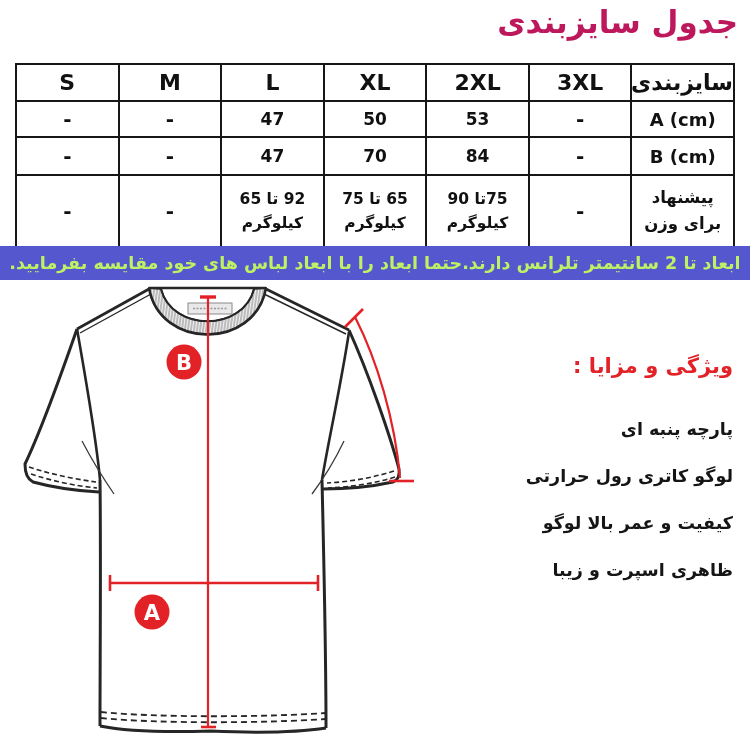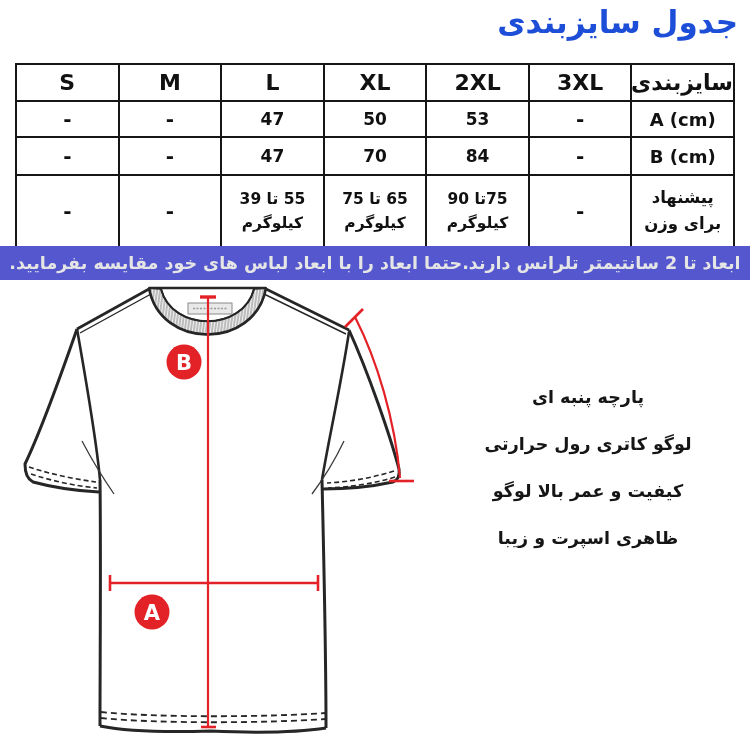--- a/index.html
+++ b/index.html
@@ -3,21 +3,21 @@
 <meta charset="utf-8">
 <style>
   html,body{margin:0;padding:0;}
   body{
     width:750px;height:750px;position:relative;background:#ffffff;
     font-family:"DejaVu Sans",sans-serif;color:#111;overflow:hidden;
   }
   
   .page-title{
     position:absolute;top:4px;right:12px;margin:0;
-    font-size:31px;font-weight:bold;color:#1d4ed8;direction:rtl;
+    font-size:31px;font-weight:bold;color:#be185d;direction:rtl;
   }
   
   table.size-table{
     position:absolute;left:15px;top:63px;width:720px;
     border-collapse:collapse;table-layout:fixed;direction:ltr;
   }
   table.size-table td{
     border:2px solid #161616;text-align:center;vertical-align:middle;
     padding:0;background:#fff;
   }
@@ -30,33 +30,33 @@
   td.num{font-size:17px;font-weight:bold;}
   td.dash{font-size:20px;font-weight:bold;}
   td.wt{direction:rtl;font-size:15.5px;font-weight:bold;white-space:pre-line;line-height:1.55;}
   td.wtlbl{direction:rtl;font-size:16.5px;font-weight:bold;white-space:pre-line;line-height:1.6;}
   
   .banner{
     position:absolute;left:0;top:246px;width:750px;height:34px;
     background:#5457ce;display:flex;align-items:center;justify-content:center;
   }
   .banner span{
-    color:#e5e5e5;font-size:17.5px;font-weight:bold;direction:rtl;white-space:nowrap;
+    color:#bef264;font-size:17.5px;font-weight:bold;direction:rtl;white-space:nowrap;
   }
   
   .shirt-wrap{position:absolute;left:0;top:280px;width:460px;height:470px;}
   
   .features{
     position:absolute;right:17px;top:350px;width:290px;
     text-align:right;direction:rtl;
   }
   .features-heading{
     margin:0;font-size:21px;font-weight:bold;color:#e32227;line-height:32px;
   }
-  .features-list{list-style:none;margin:24px 0 0 0;padding:0;text-align:center;}
+  .features-list{list-style:none;margin:24px 0 0 0;padding:0;}
   .features-list li{
     font-size:17.5px;font-weight:bold;color:#151515;line-height:47px;height:47px;
   }
 </style>
 </head>
 <body>
 
 <h1 class="page-title">جدول سایزبندی</h1>
 
 <table class="size-table">
@@ -84,21 +84,21 @@
       <td class="dash">-</td>
       <td class="num">47</td>
       <td class="num">70</td>
       <td class="num">84</td>
       <td class="dash">-</td>
       <td class="lbl-ab">B (cm)</td>
     </tr>
     <tr class="r-wt">
       <td class="dash">-</td>
       <td class="dash">-</td>
-      <td class="wt">55 تا 39
+      <td class="wt">92 تا 65
 کیلوگرم</td>
       <td class="wt">65 تا 75
 کیلوگرم</td>
       <td class="wt">75تا 90
 کیلوگرم</td>
       <td class="dash">-</td>
       <td class="wtlbl">پیشنهاد
 برای وزن</td>
     </tr>
   </tbody>
@@ -160,19 +160,20 @@
   <circle cx="152" cy="612" r="17.5" fill="#e32227"></circle>
   <text x="152" y="620" text-anchor="middle" font-family="DejaVu Sans, sans-serif" font-size="21" font-weight="bold" fill="#ffffff">A</text>
 
   <path d="M355,317 C377,360 395,420 400,478" fill="none" stroke="#e32227" stroke-width="2.2"></path>
   <line x1="345" y1="327" x2="363" y2="309" stroke="#e32227" stroke-width="2.6"></line>
   <line x1="389" y1="481" x2="414" y2="481" stroke="#e32227" stroke-width="2.6"></line>
 </svg>
 </div>
 
 <div class="features">
+  <h2 class="features-heading">ویژگی و مزایا :</h2>
   <ul class="features-list">
     <li>پارچه پنبه ای</li>
     <li>لوگو کاتری رول حرارتی</li>
     <li>کیفیت و عمر بالا لوگو</li>
     <li>ظاهری اسپرت و زیبا</li>
   </ul>
 </div>
 
 </body></html>

